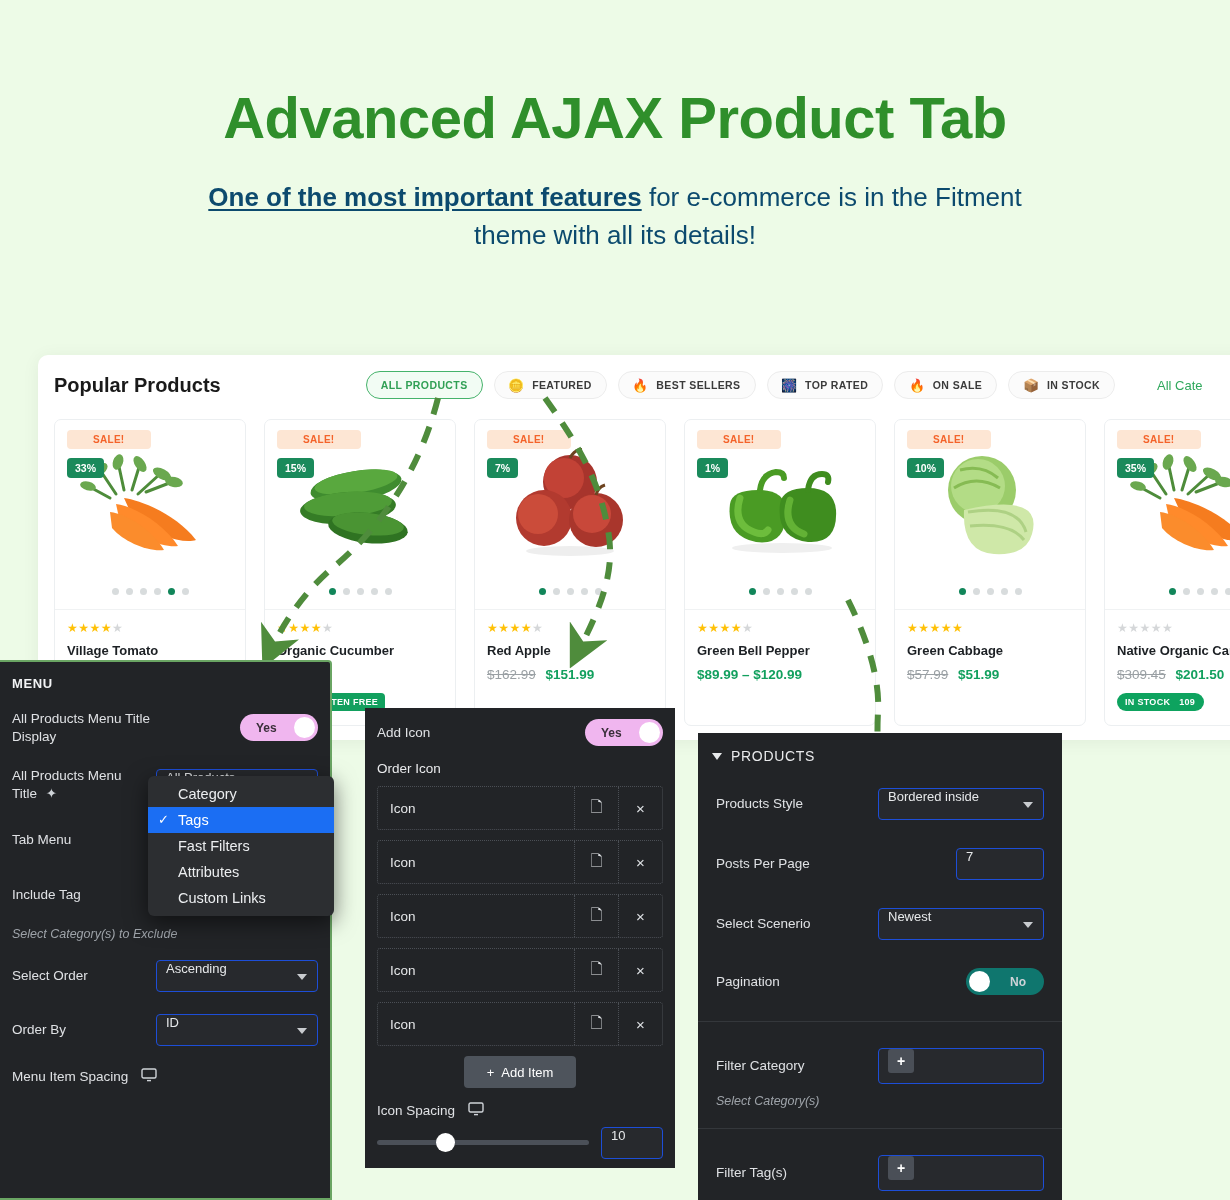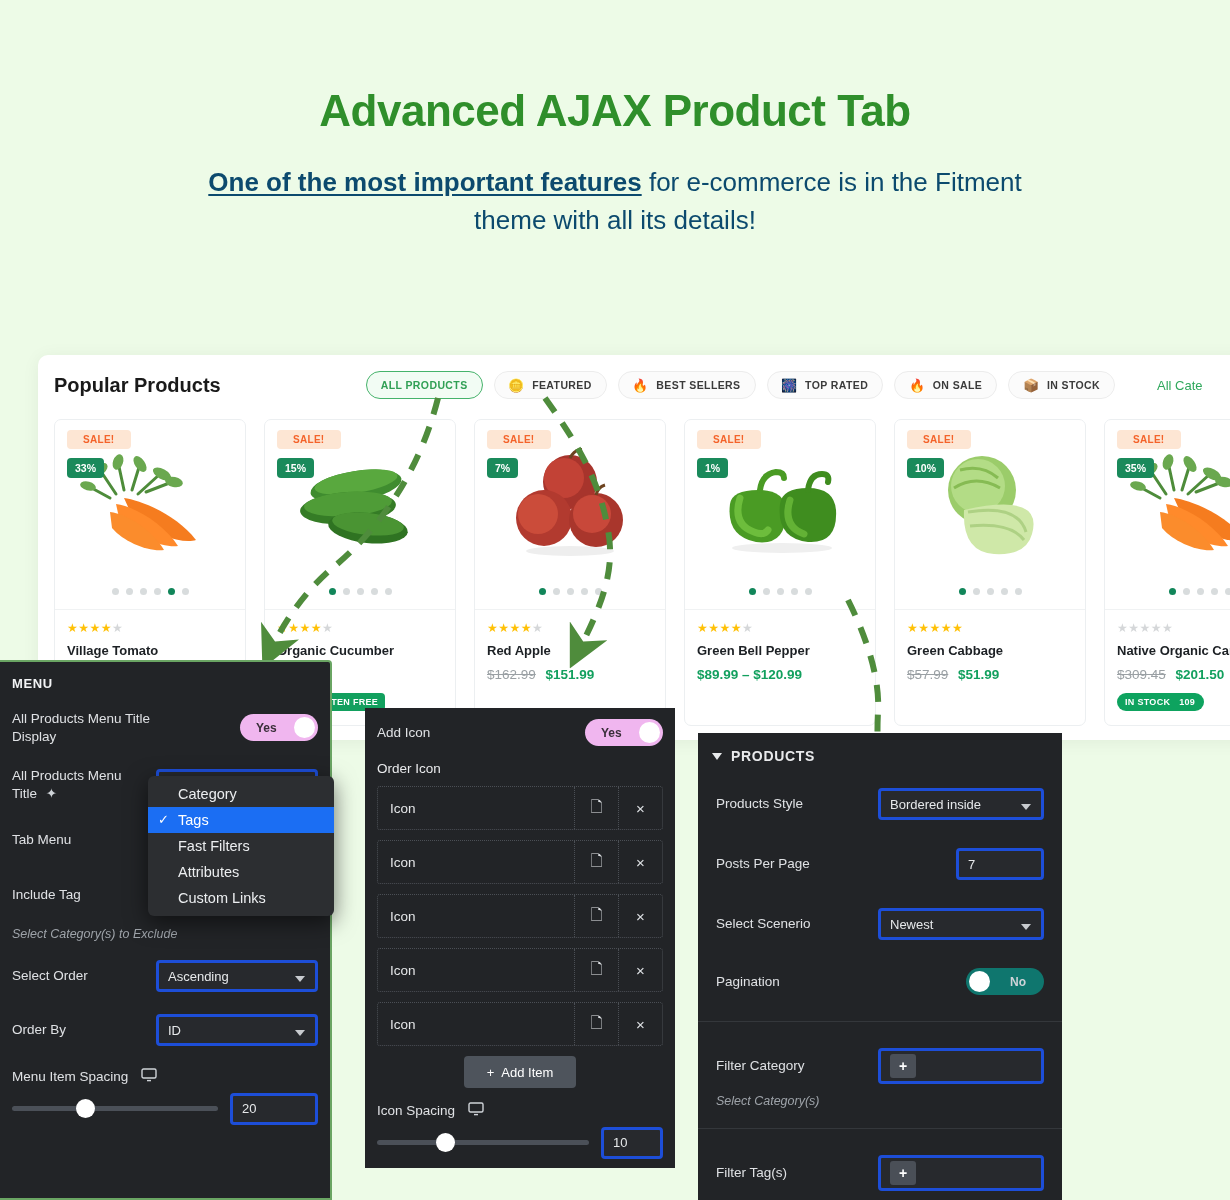--- a/index.html
+++ b/index.html
@@ -7,21 +7,21 @@
     width: 1230px; height: 1200px;
     background: #edfbe7;
     font-family: "Liberation Sans", sans-serif;
     overflow: hidden;
     position: relative;
   }
 
   
   .hero { padding-top: 88px; text-align: center; }
   .hero-title {
-    font-size: 44px; font-weight: 700; color: #2f8f2b;
+    font-size: 58px; font-weight: 700; color: #2f8f2b;
     letter-spacing: -0.5px; line-height: 1.05;
   }
   .hero-sub {
     margin-top: 30px; font-size: 26px; color: #0c4a6e;
     line-height: 1.45; font-weight: 400;
     width: 820px; margin-left: auto; margin-right: auto;
   }
   .hero-sub .strong { font-weight: 700; text-decoration: underline; text-underline-offset: 3px; }
 
   
@@ -68,21 +68,21 @@
   }
   .card-media {
     position: relative; height: 190px;
     border-bottom: 1px solid #f0f2f3;
     display: flex; flex-direction: column; align-items: center;
   }
   .badge-sale {
     position: absolute; left: 12px; top: 10px;
     background: #fde6d4; color: #f4632a;
     font-size: 10px; font-weight: 700; letter-spacing: .3px;
-    padding: 4px 16px; border-radius: 4px;
+    padding: 4px 26px; border-radius: 4px;
   }
   .badge-pct {
     position: absolute; left: 12px; top: 38px;
     background: #1a8a5b; color: #fff;
     font-size: 10.5px; font-weight: 700;
     padding: 4px 8px; border-radius: 4px;
   }
   .veg { margin-top: 28px; width: 140px; height: 110px; }
   .dots { position: absolute; bottom: 14px; display: flex; gap: 7px; }
   .dot { width: 7px; height: 7px; border-radius: 50%; background: #d8dcdd; }
@@ -145,22 +145,22 @@
   .toggle.off { background: #0f766e; justify-content: flex-end; padding-right: 18px; }
   .toggle .tl { font-size: 12px; font-weight: 700; color: #3a2f3a; }
   .toggle.off .tl { color: #cfd3d8; }
   .knob { position: absolute; width: 21px; height: 21px; border-radius: 50%; background: #fff; top: 3px; }
   .toggle.on .knob { right: 3px; }
   .toggle.off .knob { left: 3px; }
 
   
   .field {
     flex: 0 0 auto; width: 162px; height: 32px;
-    background: #27292d; border: 3px solid #1d4ed8; border-radius: 4px;
-    display: flex; align-items: center; padding: 0 9px;
+    background: #27292d; border: 1px solid #1d4ed8; border-radius: 4px;
+    display: flex; padding: 0 9px;
     font-size: 13px; color: #e6e8ea; position: relative;
   }
   .field.sel::after {
     content: ""; position: absolute; right: 10px; top: 13px;
     border-left: 5px solid transparent; border-right: 5px solid transparent;
     border-top: 6px solid #c8cbcf;
   }
   .field.num { width: 88px; justify-content: flex-start; }
   .field.wide { width: 166px; }
   .field.tagbox { height: 36px; gap: 6px; }
@@ -205,21 +205,21 @@
     width: 44px; display: flex; align-items: center; justify-content: center;
     border-left: 1px dotted #4b4f55; color: #dfe2e5; font-size: 15px;
   }
   .additem {
     margin: 4px auto 0 auto; width: 112px; height: 32px; background: #4e545c;
     border-radius: 4px; display: flex; align-items: center; justify-content: center;
     gap: 7px; font-size: 13px; color: #fff; font-weight: 500;
   }
   .sec-head-row {
     display: flex; align-items: center; gap: 9px;
-    padding: 15px 12px 10px 14px; font-size: 14px; font-weight: 700; letter-spacing: .7px;
+    padding: 15px 12px 10px 14px; font-size: 14px; font-weight: 400; letter-spacing: .7px;
   }
   .caret-d { width: 0; height: 0; border-left: 5.5px solid transparent; border-right: 5.5px solid transparent; border-top: 7px solid #e8eaec; }
 </style>
 </head>
 <body>
 
 <div class="hero">
   <div class="hero-title">Advanced AJAX Product Tab</div>
   <div class="hero-sub">
     <span class="strong">One of the most important features</span><span> for e-commerce is in the Fitment theme with all its details!</span>
@@ -557,28 +557,20 @@
       <span>Menu Item Spacing</span>
       <span class="monitor-ic">
         <svg width="16" height="14" viewBox="0 0 16 14" fill="none" stroke="#cfd3d8" stroke-width="1.4">
           <rect x="1" y="1" width="14" height="9" rx="1.5"></rect>
             <path d="M6 12.6h4"></path>
         </svg>
       </span>
     </div>
     <div></div>
   </div>
-  <div class="sliderrow">
-    <div class="track">
-      <span class="knob2" style="left:31%"></span>
-    </div>
-    <div class="field num">
-      <span>20</span>
-    </div>
-  </div>
 
 </div>
 
 <div class="dropdown">
   <div class="dd-item">
     <span>Category</span>
   </div>
   <div class="dd-item sel">
     <span class="ck">✓</span>
     <span>Tags</span>

